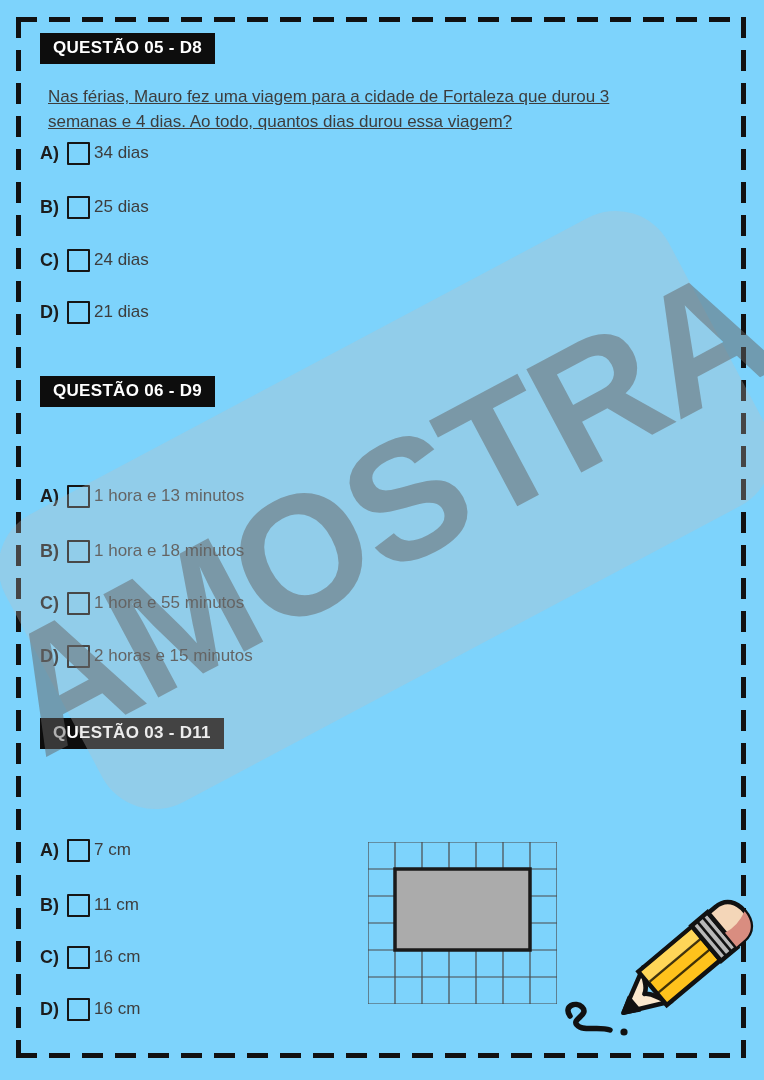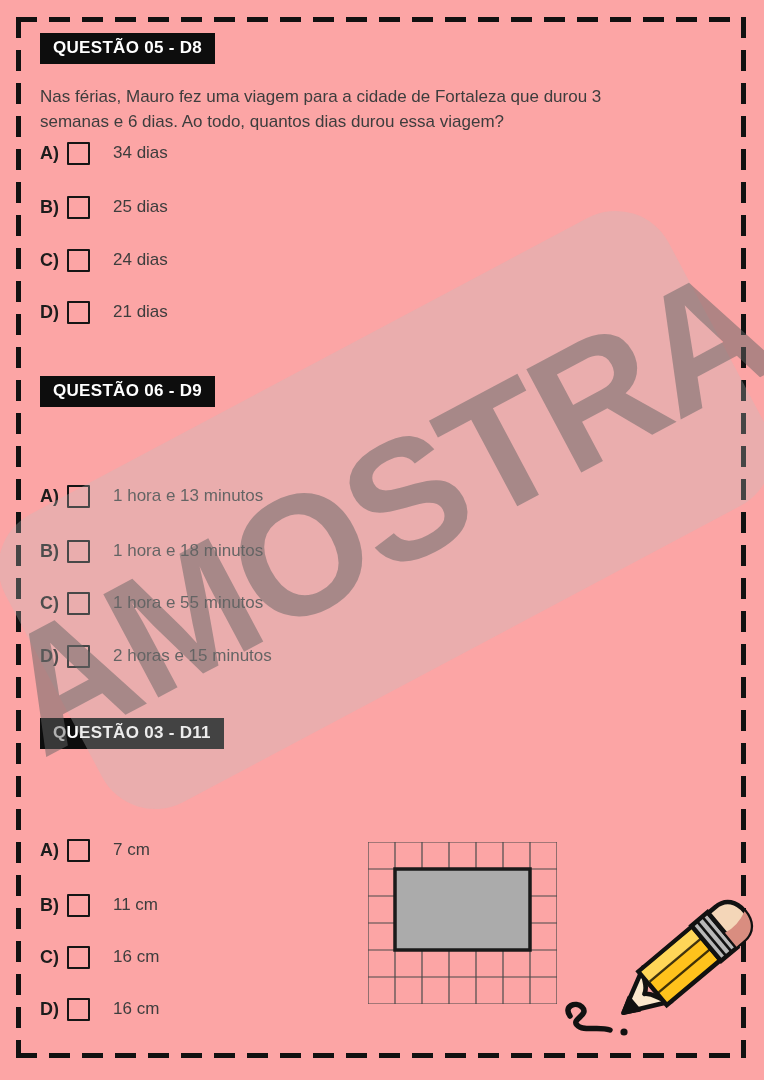--- a/index.html
+++ b/index.html
@@ -1,46 +1,46 @@
 <!DOCTYPE html>
 <html style="--c-badge_bg: #0d0d0d; --c-badge_text: #ffffff; --c-body_text: #3d3d3d; --c-border: #111111; --c-watermark_band: rgba(193,193,193,0.30); --c-watermark_text: rgba(100,100,100,0.50); --p-body: #ffc21c; --p-body_light: #ffd963; --p-wood: #fbe8cd; --p-eraser_light: #f4d6b8; --p-eraser_dark: #d98d80; --p-metal: #b8b8b8; --p-outline: #111111;"><head>
 <meta charset="utf-8">
 <style>
   * { margin:0; padding:0; box-sizing:border-box; }
   html,body { background:#fff; }
   #page {
     position:relative; width:764px; height:1080px;
-    background:#fca5a5; overflow:hidden;
+    background:#7dd3fc; overflow:hidden;
     font-family:"Liberation Sans","DejaVu Sans",sans-serif;
   }
   
   .b-edge { position:absolute; pointer-events:none; }
   .b-h { height:5px; background:repeating-linear-gradient(90deg, var(--c-border,#111) 0 21px, transparent 21px 33px); }
   .b-v { width:5px;  background:repeating-linear-gradient(180deg, var(--c-border,#111) 0 21px, transparent 21px 33px); }
   .b-top    { left:16px; top:17px;   width:730px; }
   .b-bottom { left:16px; top:1053px; width:730px; }
   .b-left   { left:16px;  top:17px; height:1041px; }
   .b-right  { left:741px; top:17px; height:1041px; }
 
   .badge {
     position:absolute; left:40px; display:inline-block;
     background:var(--c-badge_bg,#0d0d0d); color:var(--c-badge_text,#fff);
     font-weight:700; font-size:17px; letter-spacing:.3px;
     padding:5px 13px 6px 13px;
   }
-  .qtext { position:absolute; left:40px; color:var(--c-body_text,#3d3d3d); font-size:17px; line-height:25px; }
+  .qtext { position:absolute; left:48px; color:var(--c-body_text,#3d3d3d); font-size:17px; line-height:25px;text-decoration:underline; }
   .qtext div { white-space:nowrap; }
 
   .opt { position:absolute; left:40px; display:flex; align-items:center; height:24px; }
   .opt .letter { font-weight:700; font-size:18px; color:#1c1c1c; width:27px; }
   .opt .box {
     width:23px; height:23px; border:2px solid #151515; background:transparent;
     border-radius:1px; flex:0 0 auto; cursor:pointer;
   }
-  .opt .lbl { margin-left:23px; font-size:17px; color:var(--c-body_text,#3d3d3d); }
+  .opt .lbl { margin-left:4px; font-size:17px; color:var(--c-body_text,#3d3d3d); }
 
   #grid-figure { position:absolute; left:368px; top:842px; }
   #pencil { position:absolute; left:560px; top:866px; width:200px; height:178px; }
 
   
   #wm-band {
     position:absolute; left:10px; top:347px; width:751px; height:326px;
     background:var(--c-watermark_band,rgba(193,193,193,.3));
     border-radius:60px; transform:rotate(-28deg); pointer-events:none; z-index:40;
   }
@@ -58,21 +58,21 @@
 <div id="page">
 
   <div class="b-edge b-h b-top"></div>
   <div class="b-edge b-h b-bottom"></div>
   <div class="b-edge b-v b-left"></div>
   <div class="b-edge b-v b-right"></div>
 
   <div class="badge" style="top:33px">QUESTÃO 05 - D8</div>
   <div class="qtext" style="top:84px">
     <div>Nas férias, Mauro fez uma viagem para a cidade de Fortaleza que durou 3</div>
-    <div>semanas e 6 dias. Ao todo, quantos dias durou essa viagem?</div>
+    <div>semanas e 4 dias. Ao todo, quantos dias durou essa viagem?</div>
   </div>
   <div class="opt" style="top:141px">
     <span class="letter">A)</span>
     <span class="box"></span>
     <span class="lbl">34 dias</span>
   </div>
   <div class="opt" style="top:195px">
     <span class="letter">B)</span>
     <span class="box"></span>
     <span class="lbl">25 dias</span>

